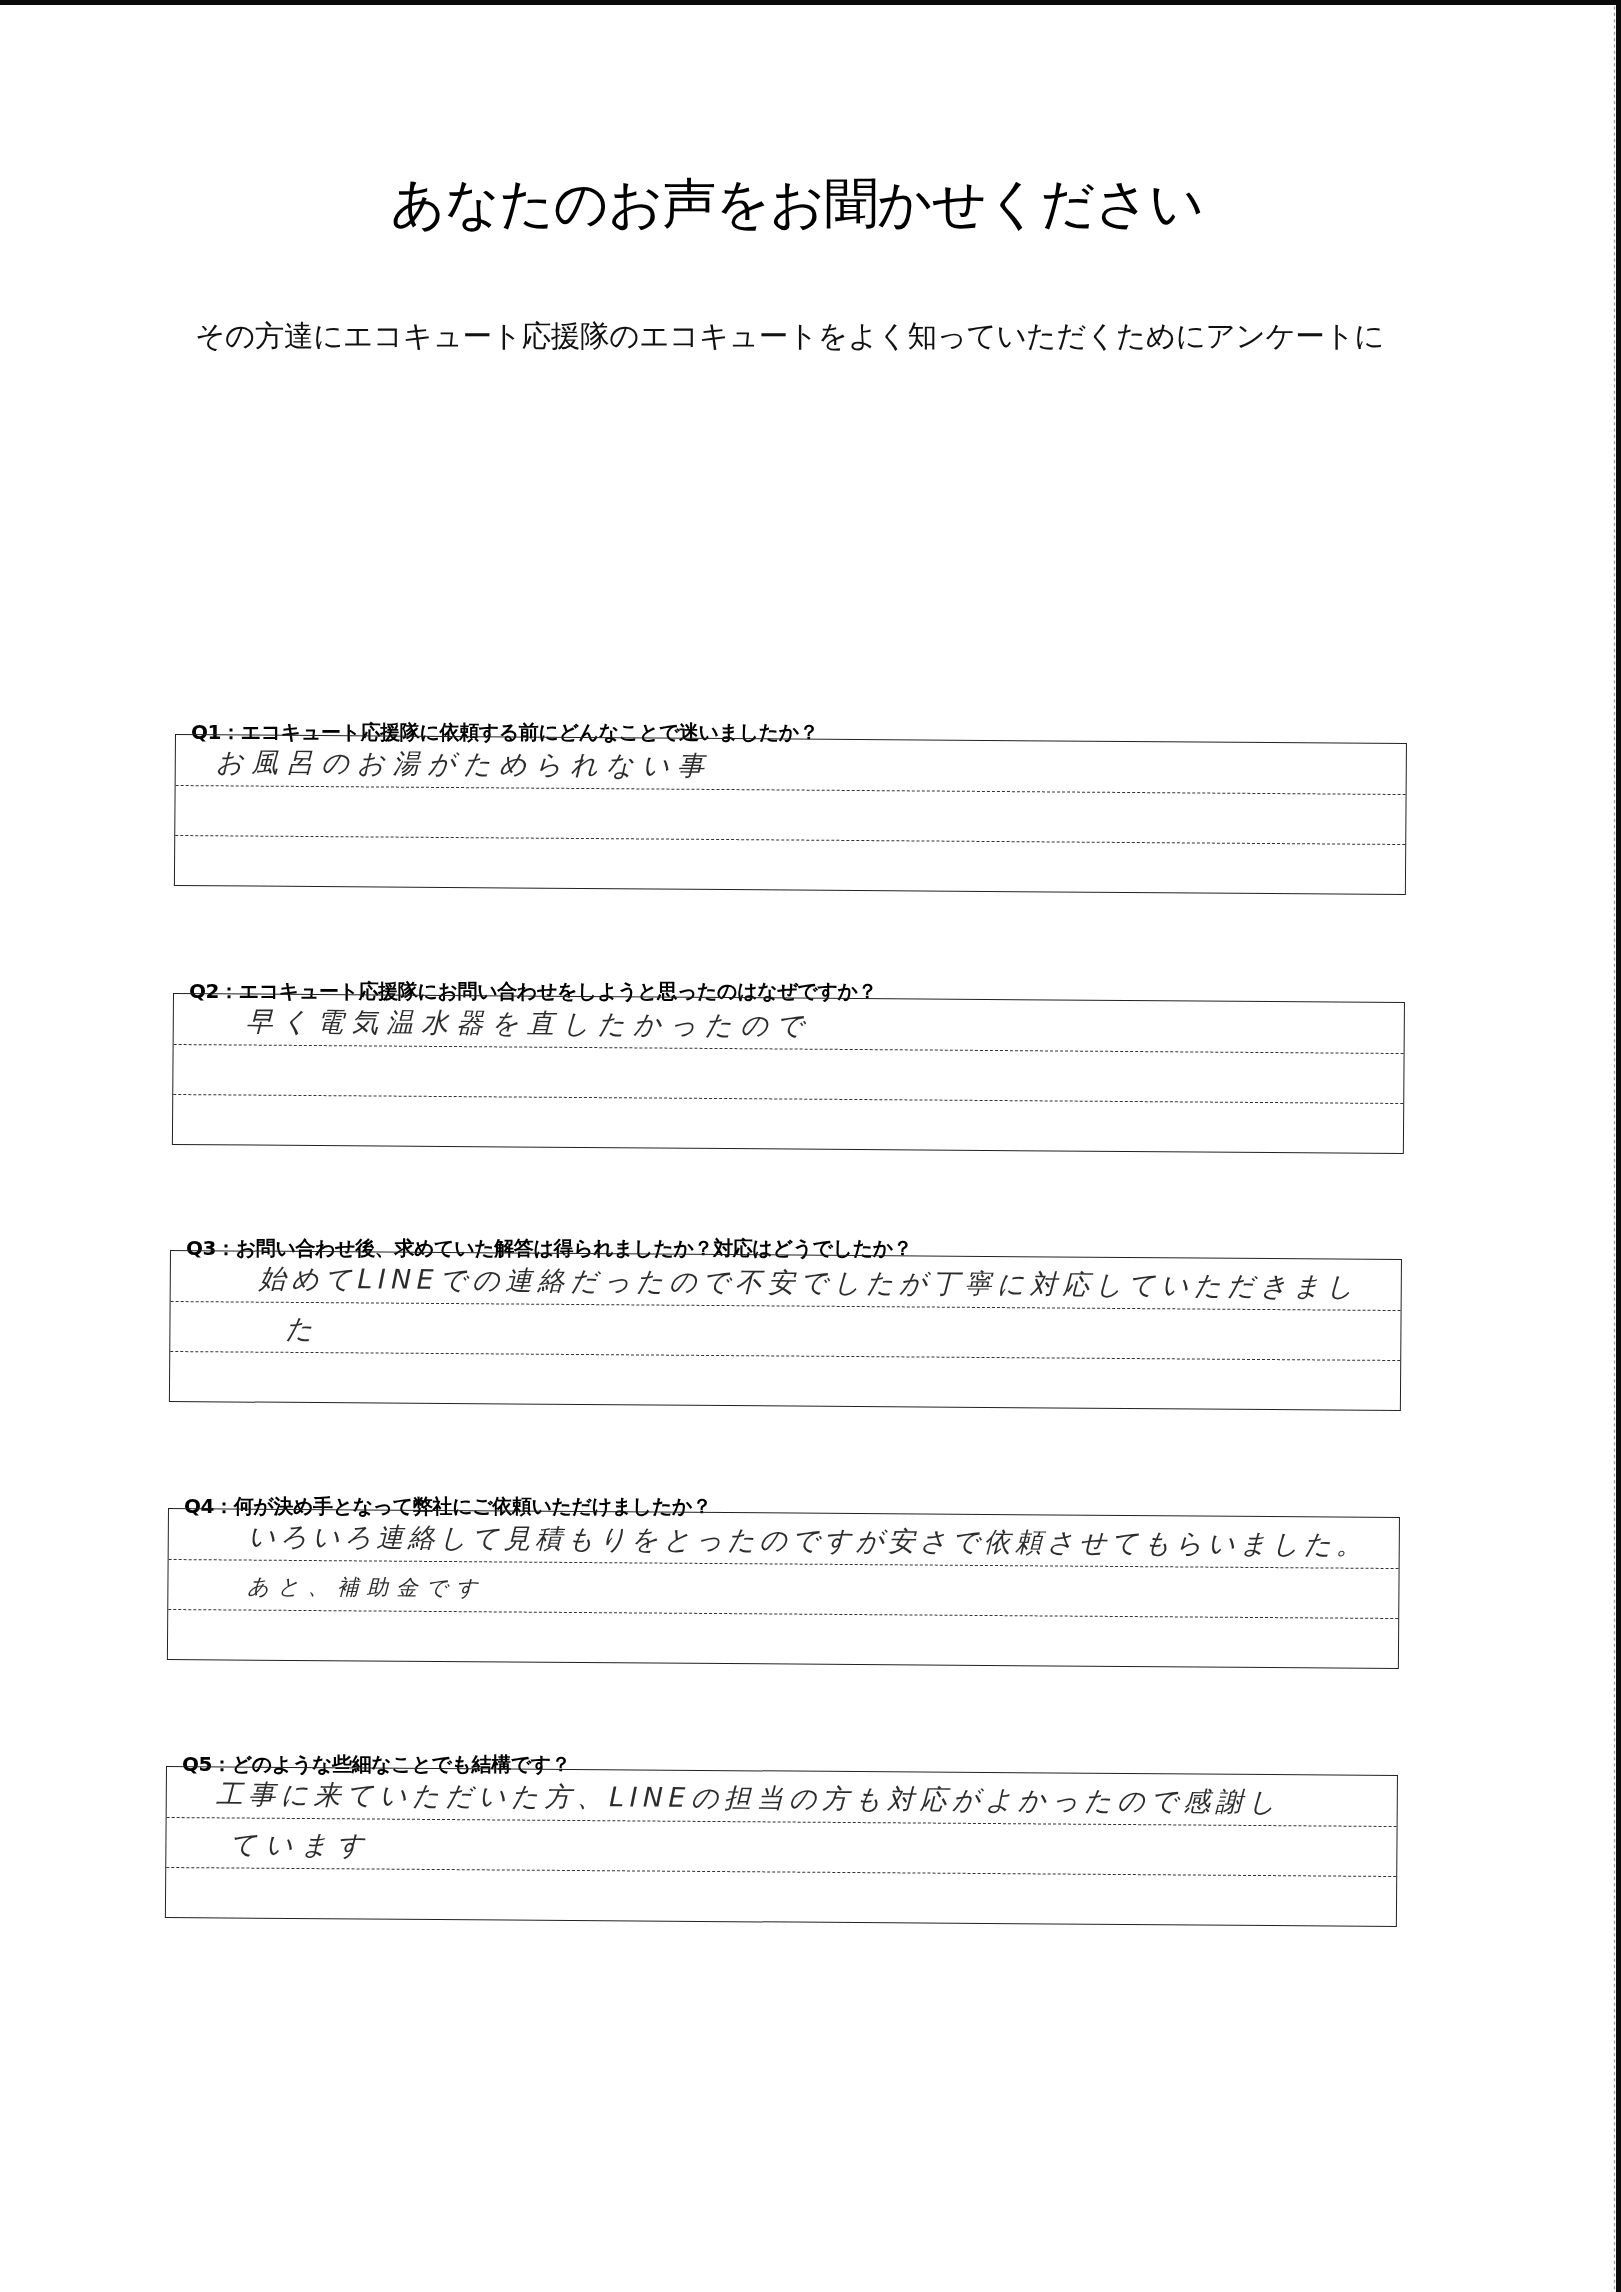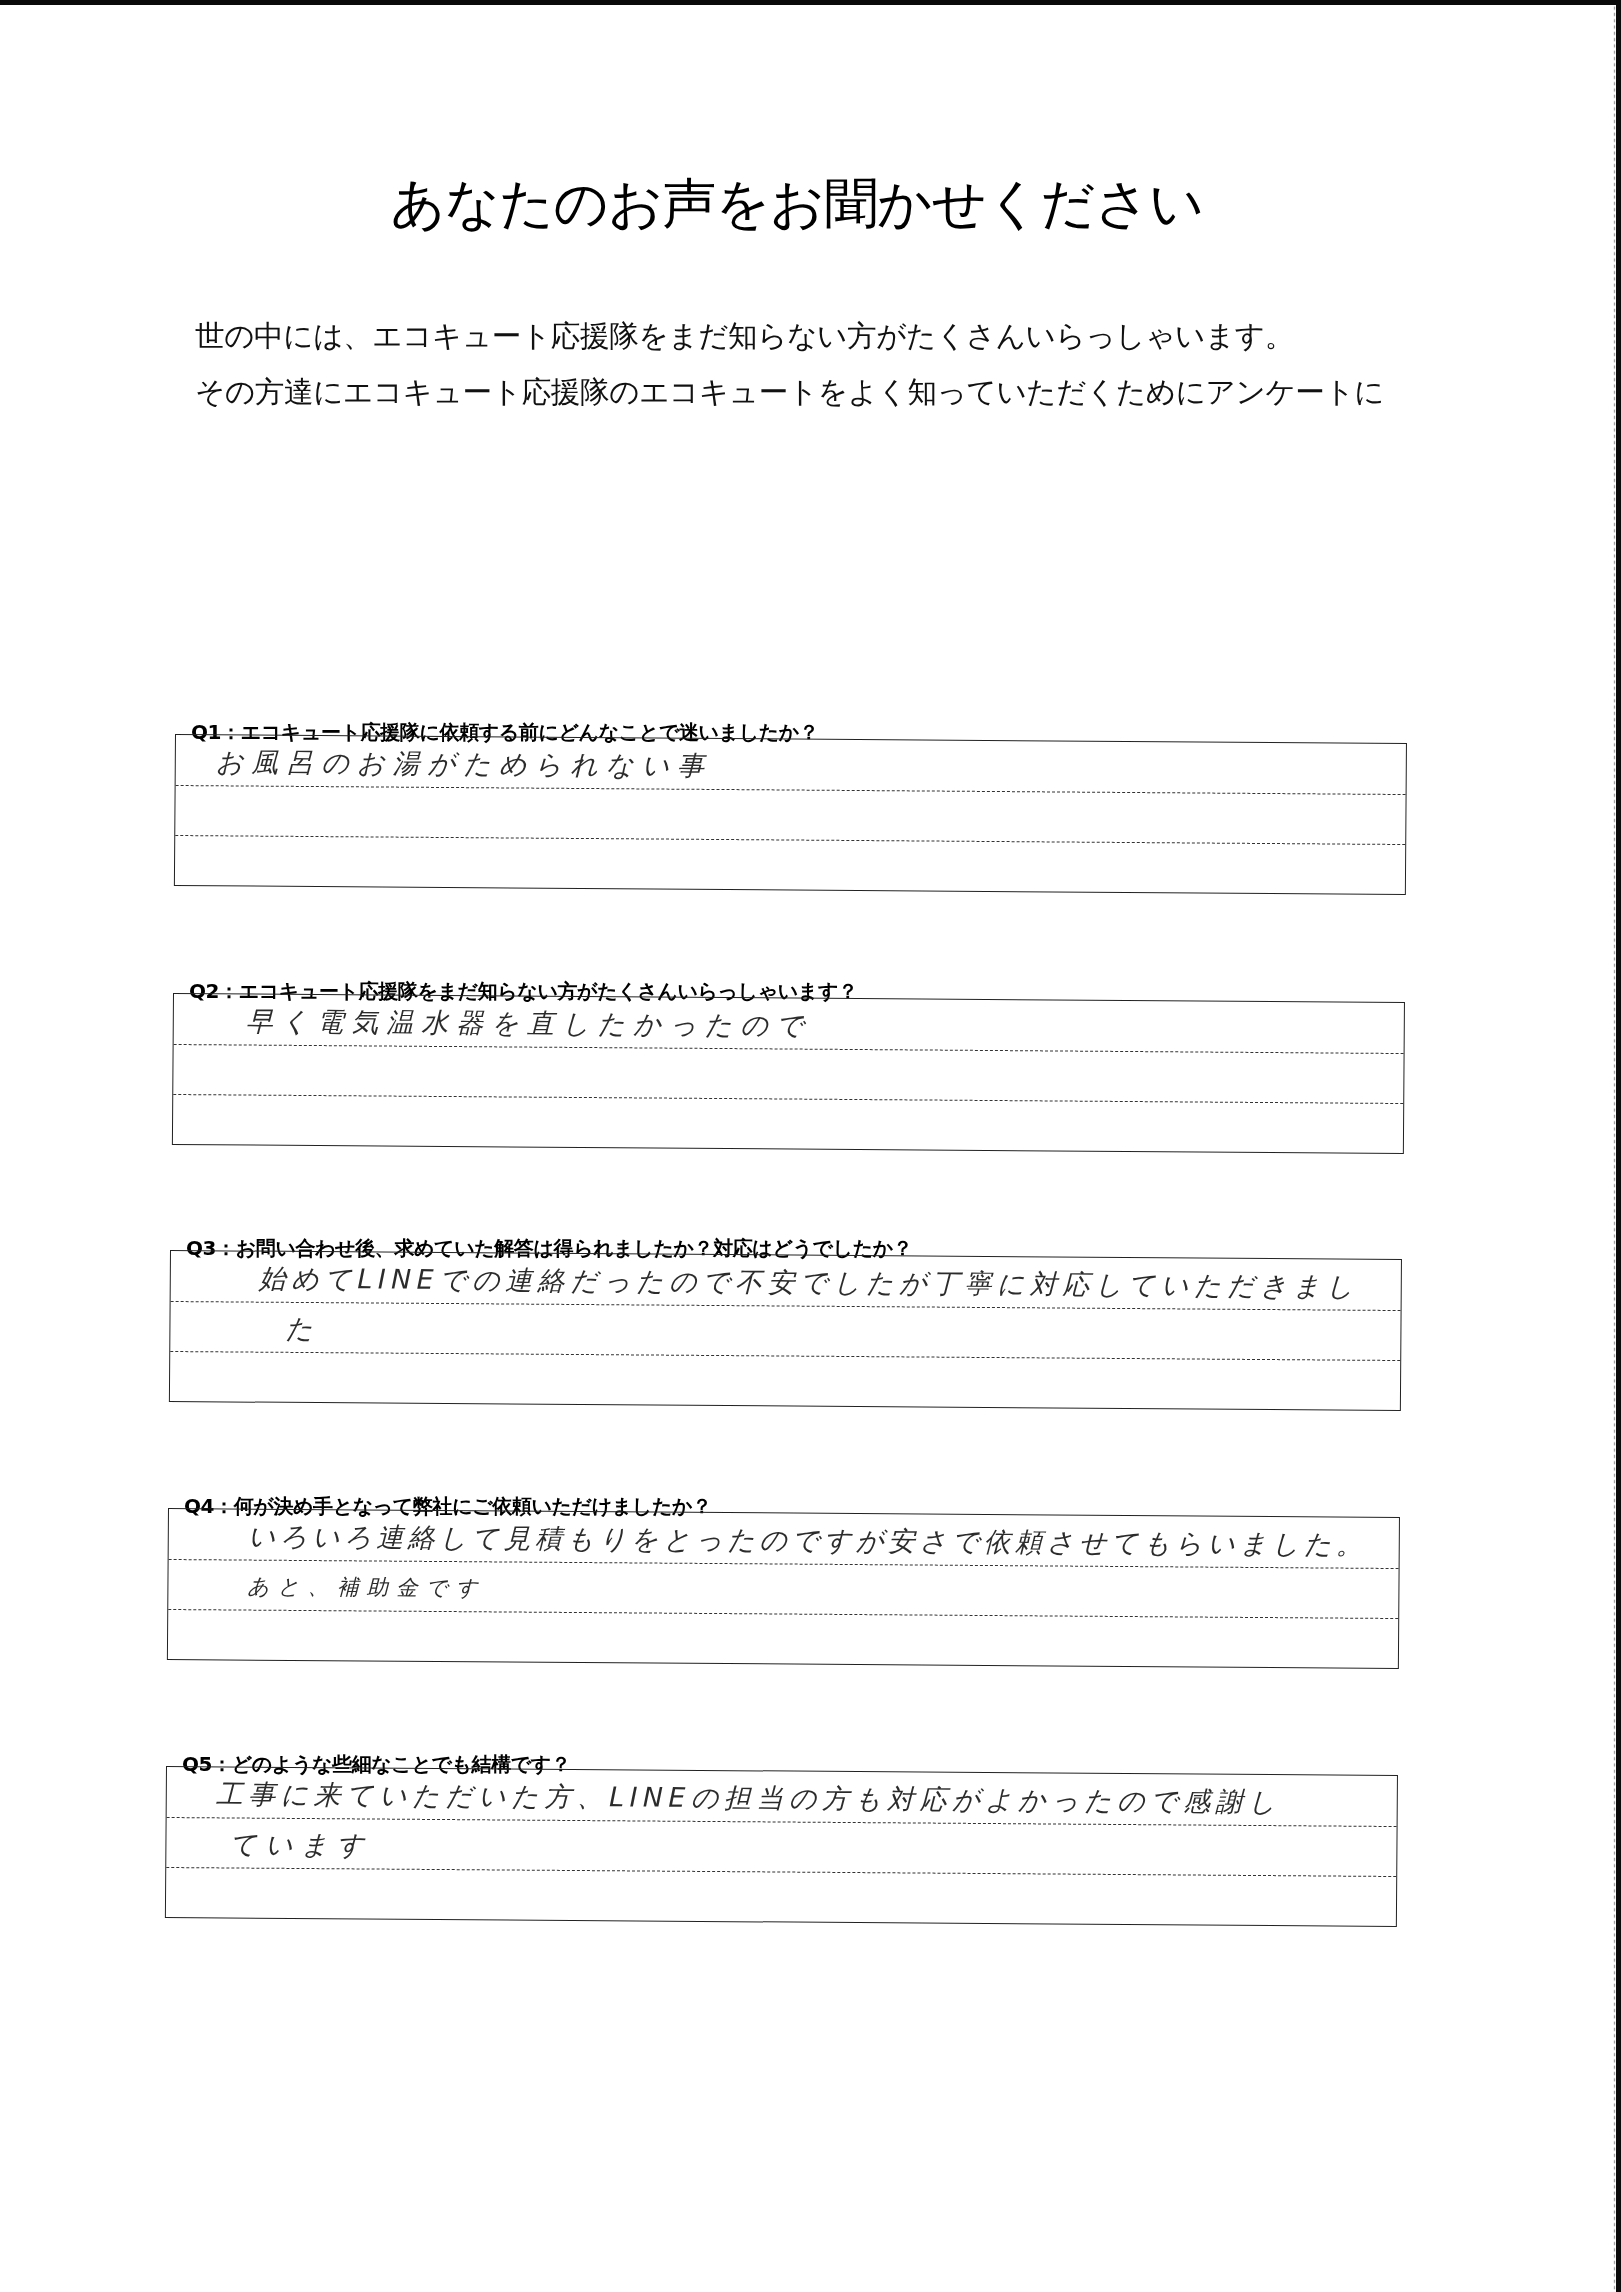--- a/index.html
+++ b/index.html
@@ -37,36 +37,35 @@
 <body>
 
 <div class="scan-top"></div>
 <div class="scan-top-speckle"></div>
 <div class="scan-right"></div>
 <div class="scan-right-edge"></div>
 
 <h1 class="title" style="margin:0">あなたのお声をお聞かせください</h1>
 
 <div class="intro">
-  <div class="intro-line">世の中には、エコキュート応援隊をまだ知らない方がたくさんいらっしゃいます。</div>
   <div class="intro-line">その方達にエコキュート応援隊のエコキュートをよく知っていただくためにアンケートに</div>
 </div>
 
 <div class="q-block" style="left:175px; top:700px;">
   <div class="q-label">Q1：エコキュート応援隊に依頼する前にどんなことで迷いましたか？</div>
   <div class="answer-box">
     <div class="answer-line l1"></div>
     <div class="answer-line l2"></div>
     <div class="hand r1" style="left:40px">お風呂のお湯がためられない事</div>
     <div class="hand r2"></div>
   </div>
 </div>
 
 <div class="q-block" style="left:173px; top:959px;">
-  <div class="q-label">Q2：エコキュート応援隊をまだ知らない方がたくさんいらっしゃいます？</div>
+  <div class="q-label">Q2：エコキュート応援隊にお問い合わせをしようと思ったのはなぜですか？</div>
   <div class="answer-box">
     <div class="answer-line l1"></div>
     <div class="answer-line l2"></div>
     <div class="hand r1" style="left:72px">早く電気温水器を直したかったので</div>
     <div class="hand r2"></div>
   </div>
 </div>
 
 <div class="q-block" style="left:170px; top:1216px;">
   <div class="q-label">Q3：お問い合わせ後、求めていた解答は得られましたか？対応はどうでしたか？</div>

